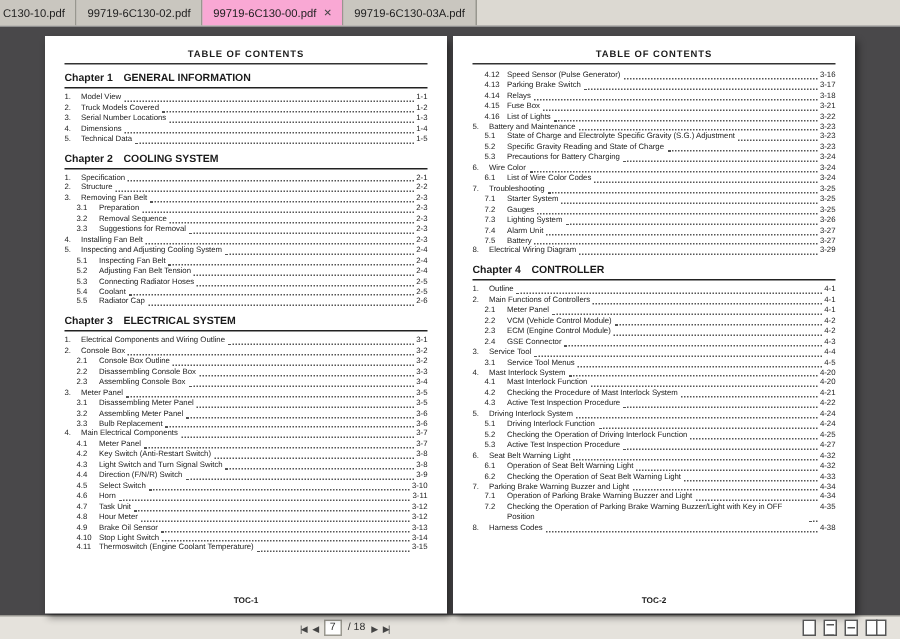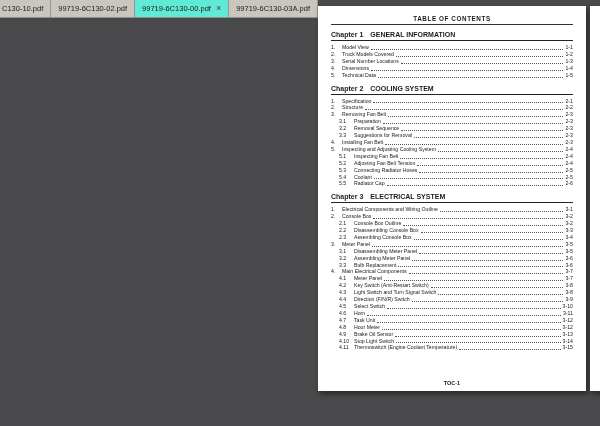--- a/index.html
+++ b/index.html
@@ -1,24 +1,24 @@
 <!DOCTYPE html>
 <html><head>
 <meta charset="utf-8">
 <style>
   *{margin:0;padding:0;box-sizing:border-box}
   html,body{width:600px;height:426px;overflow:hidden}
   body{background:#49484a;font-family:"Liberation Sans",sans-serif}
-  .app{width:600px;height:426px;display:flex;flex-direction:row}
+  .app{width:600px;height:426px;display:flex;flex-direction:column}
 
   
   .tabbar{height:18px;flex:0 0 auto;background:#dcd9d2;border-bottom:1px solid #8f8f8f;display:flex;align-items:stretch;overflow:hidden}
   .tab{display:flex;align-items:center;gap:3px;padding:0 7px;font-size:7.5px;color:#222;background:#c9c6bf;border-right:1px solid #98978f;white-space:nowrap;cursor:default}
   .tab:first-child{max-width:52px;overflow:hidden;padding-left:2px}
-  .tab.active{background:#5eead4}
+  .tab.active{background:#f9a8d4}
   .tab-close{font-size:9px;line-height:9px;color:#444;margin-left:2px;cursor:pointer}
 
   
   .viewer{flex:1;min-height:0;display:flex;justify-content:center;align-items:flex-start;gap:4px;padding-top:6px;background:#49484a}
   .pdf-page{width:268px;height:385px;background:#fff;box-shadow:2px 3px 5px rgba(0,0,0,.45);padding:9px 13px 16px;position:relative;color:#1b1b1b}
   .page-header{text-align:center;font-weight:bold;font-size:6.3px;letter-spacing:.6px;border-bottom:1px solid #333;padding-bottom:2px;margin-bottom:4px}
   .page-footer{position:absolute;bottom:5px;left:0;right:0;text-align:center;font-weight:bold;font-size:5.5px}
 
   
   .chapter{display:flex;align-items:baseline;gap:7px;font-weight:bold;font-size:7px;border-bottom:1.4px solid #222;padding:1px 0 2px;margin:5px 0 3px}

